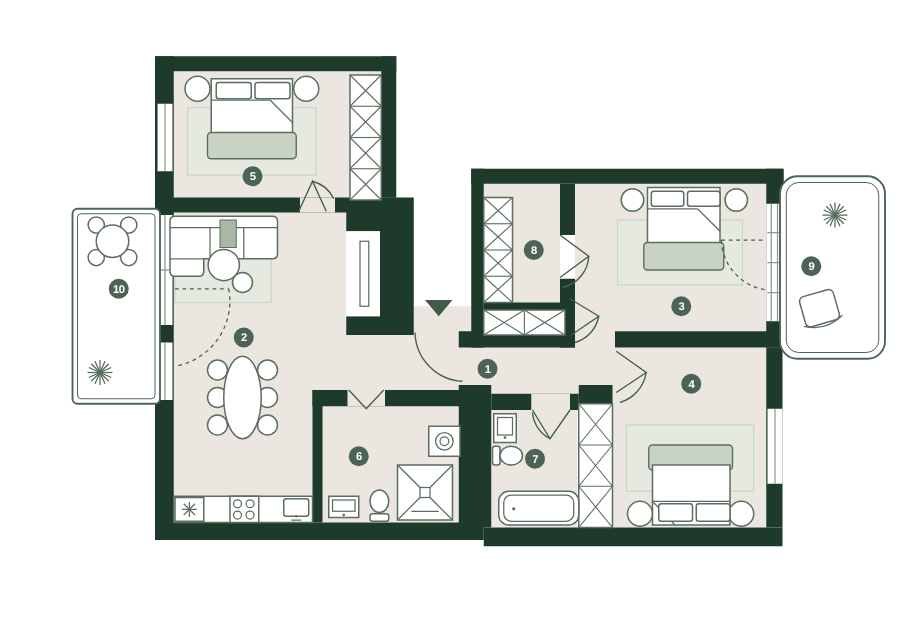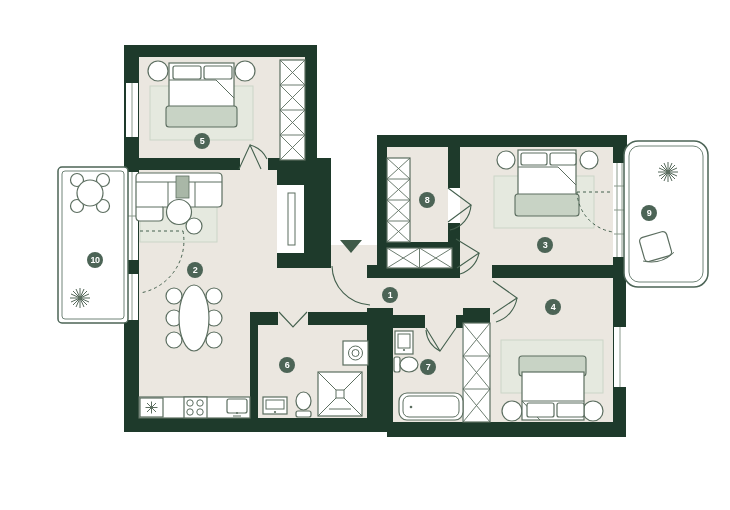--- a/index.html
+++ b/index.html
@@ -349,14 +349,14 @@
 
   <div class="badge" style="left:382px;top:287px;">1</div>
   <div class="badge" style="left:187px;top:262px;">2</div>
   <div class="badge" style="left:537px;top:237px;">3</div>
   <div class="badge" style="left:545px;top:299px;">4</div>
   <div class="badge" style="left:194px;top:133px;">5</div>
   <div class="badge" style="left:279px;top:357px;">6</div>
   <div class="badge" style="left:420px;top:359px;">7</div>
   <div class="badge" style="left:419px;top:192px;">8</div>
   <div class="badge" style="left:641px;top:205px;">9</div>
-  <div class="badge" style="left:87px;top:252px;">10</div>
+  <div class="badge" style="left:87px;top:223px;">10</div>
 </div>
 
 </body></html>

